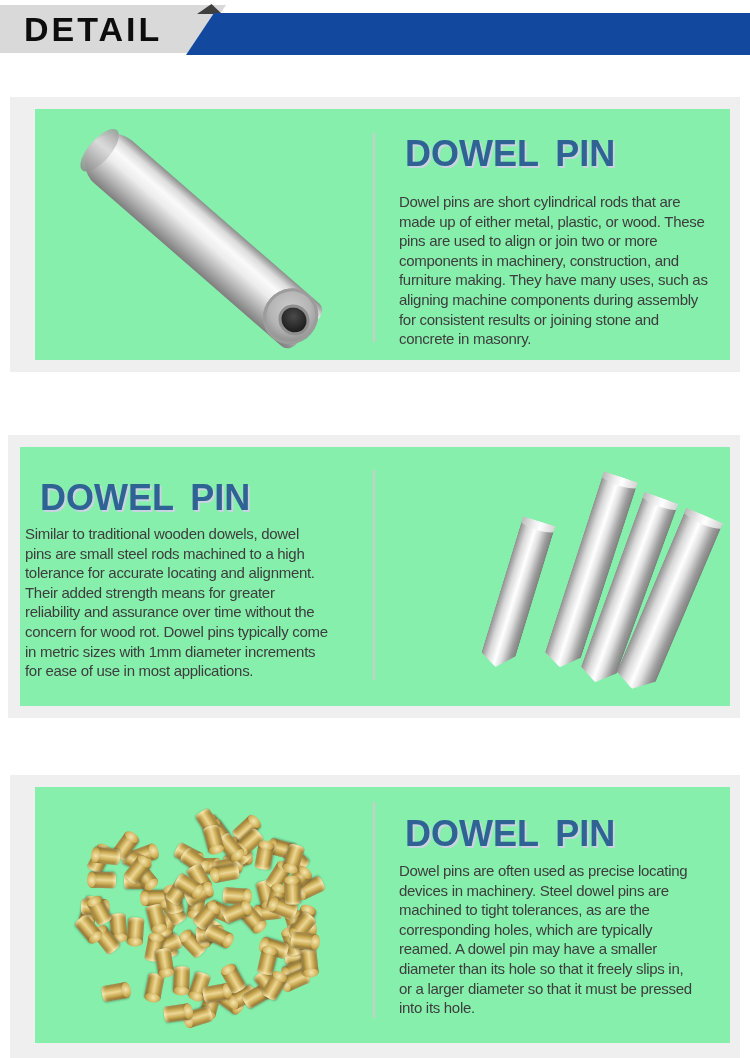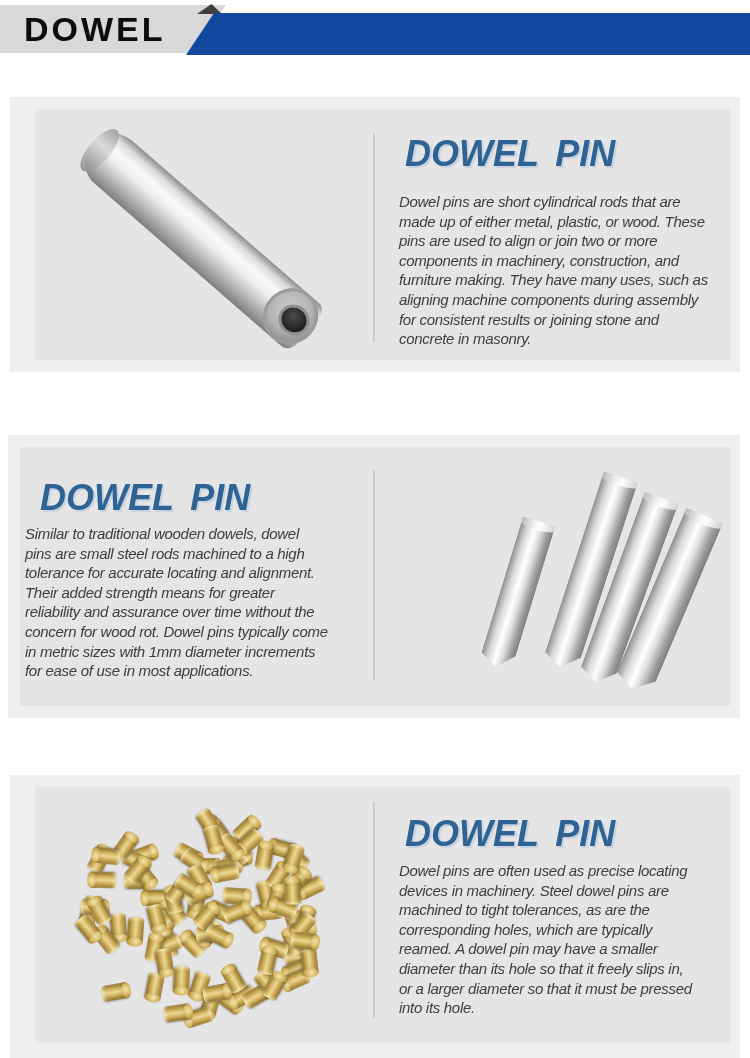--- a/index.html
+++ b/index.html
@@ -23,21 +23,21 @@
   .banner-blue{position:absolute;left:0;top:13px;width:750px;height:42px;
     background:var(--banner-blue);
     clip-path:polygon(214px 0,750px 0,750px 100%,186px 100%);}
   .banner-fold{position:absolute;left:197px;top:4px;width:25px;height:10px;
     background:var(--fold-dark);
     clip-path:polygon(0 100%,100% 100%,58% 0);}
   .banner-title{position:absolute;left:24px;top:5px;height:48px;line-height:48px;
     font-size:34px;font-weight:bold;letter-spacing:3px;color:#0d0d0d;}
 
   
-  .card{position:absolute;background:#e5e5e5;border-style:solid;border-color:var(--card-frame);box-sizing:border-box;font-style:italic;}
+  .card{position:absolute;background:#86efac;border-style:solid;border-color:var(--card-frame);box-sizing:border-box;}
   .card1{left:10px;top:97px;width:730px;height:275px;border-width:12px 10px 12px 25px;}
   .card2{left:8px;top:435px;width:732px;height:283px;border-width:12px 10px 12px 12px;}
   .card3{left:10px;top:775px;width:730px;height:283px;border-width:12px 10px 15px 25px;}
 
   .divider{position:absolute;width:2px;background:var(--divider);}
   .card1 .divider{left:338px;top:24px;height:209px;}
   .card2 .divider{left:353px;top:23px;height:210px;}
   .card3 .divider{left:338px;top:15px;height:216px;}
 
   .h{position:absolute;margin:0;font-size:36px;line-height:38px;font-weight:bold;
@@ -90,21 +90,21 @@
 </style>
 </head>
 <body>
 
 <div class="page">
 
   <header class="banner">
     <div class="banner-gray"></div>
     <div class="banner-fold"></div>
     <div class="banner-blue"></div>
-    <span class="banner-title">DOWEL</span>
+    <span class="banner-title">DETAIL</span>
   </header>
 
   <section class="card card1">
     <div class="photo1">
       <div class="pin1-bar">
         <div class="pin1-cap"></div>
         <div class="pin1-end">
           <div class="pin1-hole"></div>
         </div>
       </div>

